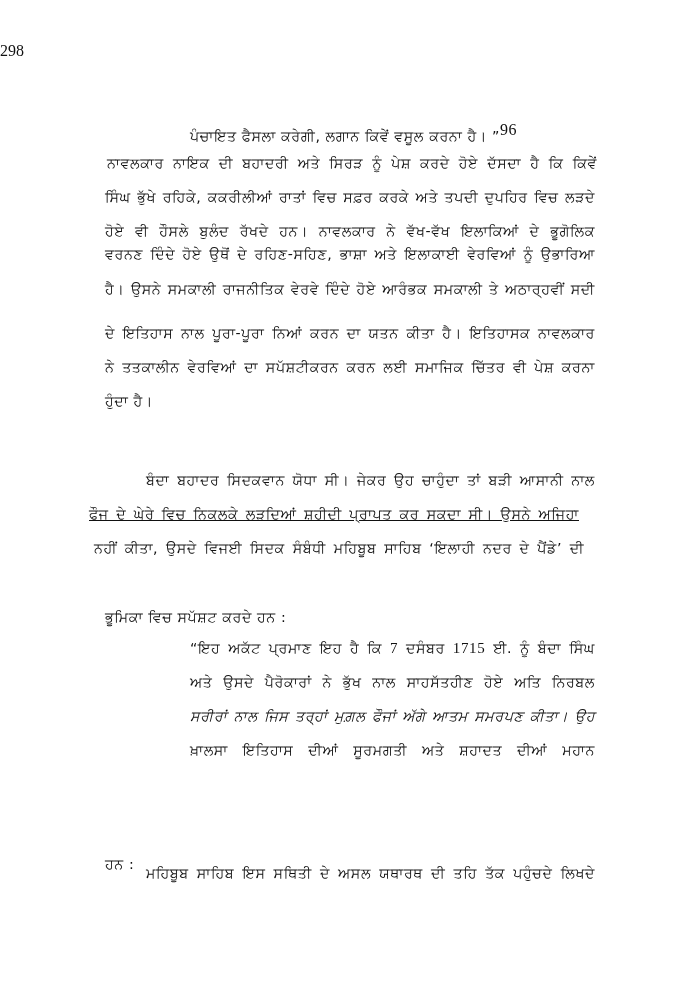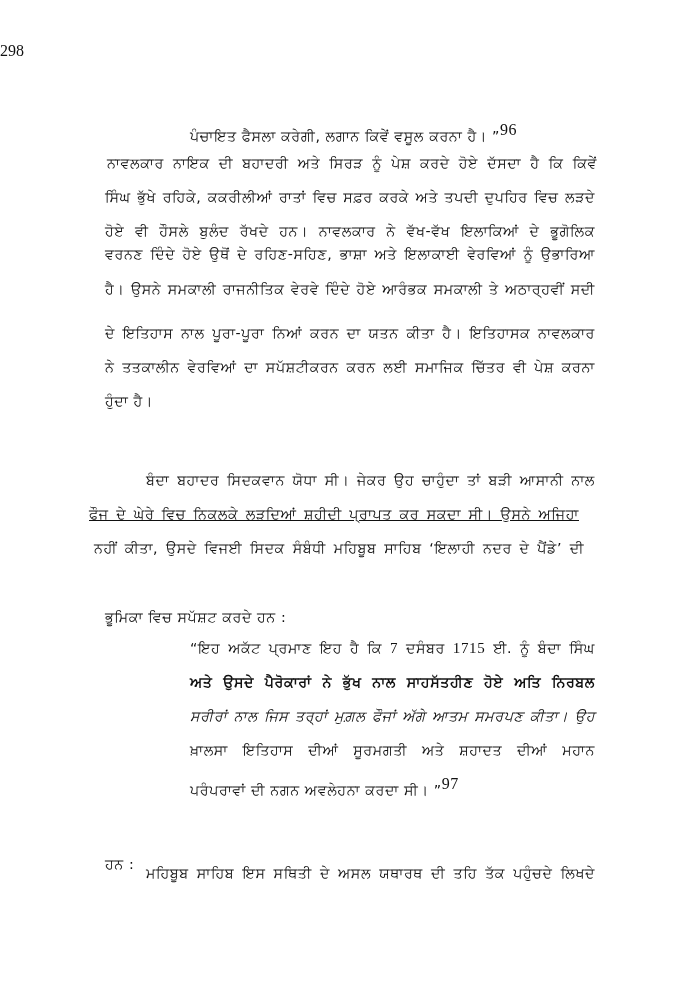--- a/index.html
+++ b/index.html
@@ -29,20 +29,19 @@
   <div class="line just" style="left:105px; top:323px; width:490px;">ਦੇ ਇਤਿਹਾਸ ਨਾਲ ਪੂਰਾ-ਪੂਰਾ ਨਿਆਂ ਕਰਨ ਦਾ ਯਤਨ ਕੀਤਾ ਹੈ। ਇਤਿਹਾਸਕ ਨਾਵਲਕਾਰ</div>
   <div class="line just" style="left:105px; top:357px; width:490px;">ਨੇ ਤਤਕਾਲੀਨ ਵੇਰਵਿਆਂ ਦਾ ਸਪੱਸ਼ਟੀਕਰਨ ਕਰਨ ਲਈ ਸਮਾਜਿਕ ਚਿੱਤਰ ਵੀ ਪੇਸ਼ ਕਰਨਾ</div>
   <div class="line" style="left:105px; top:391px;">ਹੁੰਦਾ ਹੈ।</div>
 
   <div class="line just" style="left:146px; top:470px; width:449px;">ਬੰਦਾ ਬਹਾਦਰ ਸਿਦਕਵਾਨ ਯੋਧਾ ਸੀ। ਜੇਕਰ ਉਹ ਚਾਹੁੰਦਾ ਤਾਂ ਬੜੀ ਆਸਾਨੀ ਨਾਲ</div>
   <div class="line just" style="left:89px; top:504px; width:490px;text-decoration:underline;">ਫੌਜ ਦੇ ਘੇਰੇ ਵਿਚ ਨਿਕਲਕੇ ਲੜਦਿਆਂ ਸ਼ਹੀਦੀ ਪ੍ਰਾਪਤ ਕਰ ਸਕਦਾ ਸੀ। ਉਸਨੇ ਅਜਿਹਾ</div>
   <div class="line just" style="left:94px; top:538px; width:490px;">ਨਹੀਂ ਕੀਤਾ, ਉਸਦੇ ਵਿਜਈ ਸਿਦਕ ਸੰਬੰਧੀ ਮਹਿਬੂਬ ਸਾਹਿਬ ‘ਇਲਾਹੀ ਨਦਰ ਦੇ ਪੈਂਡੇ’ ਦੀ</div>
   <div class="line" style="left:105px; top:572px;margin-top:35px;">ਭੂਮਿਕਾ ਵਿਚ ਸਪੱਸ਼ਟ ਕਰਦੇ ਹਨ :</div>
 
   <div class="line just" style="left:190px; top:638px; width:405px;"><span>“ਇਹ ਅਕੱਟ ਪ੍ਰਮਾਣ ਇਹ ਹੈ ਕਿ </span><span class="num">7</span><span> ਦਸੰਬਰ </span><span class="num">1715</span><span> ਈ. ਨੂੰ ਬੰਦਾ ਸਿੰਘ</span></div>
-  <div class="line just" style="left:190px; top:672px; width:405px;font-weight:bold;">ਅਤੇ ਉਸਦੇ ਪੈਰੋਕਾਰਾਂ ਨੇ ਭੁੱਖ ਨਾਲ ਸਾਹਸੱਤਹੀਣ ਹੋਏ ਅਤਿ ਨਿਰਬਲ</div>
+  <div class="line just" style="left:190px; top:672px; width:405px;">ਅਤੇ ਉਸਦੇ ਪੈਰੋਕਾਰਾਂ ਨੇ ਭੁੱਖ ਨਾਲ ਸਾਹਸੱਤਹੀਣ ਹੋਏ ਅਤਿ ਨਿਰਬਲ</div>
   <div class="line just" style="left:190px; top:706px; width:405px;font-style:italic;">ਸਰੀਰਾਂ ਨਾਲ ਜਿਸ ਤਰ੍ਹਾਂ ਮੁਗ਼ਲ ਫੌਜਾਂ ਅੱਗੇ ਆਤਮ ਸਮਰਪਣ ਕੀਤਾ। ਉਹ</div>
   <div class="line just" style="left:190px; top:740px; width:405px;">ਖ਼ਾਲਸਾ ਇਤਿਹਾਸ ਦੀਆਂ ਸੂਰਮਗਤੀ ਅਤੇ ਸ਼ਹਾਦਤ ਦੀਆਂ ਮਹਾਨ</div>
-  <div class="line" style="left:190px; top:774px;"><span>ਪਰੰਪਰਾਵਾਂ ਦੀ ਨਗਨ ਅਵਲੇਹਨਾ ਕਰਦਾ ਸੀ। ”</span><sup>97</sup></div>
 
   <div class="line just" style="left:146px; top:851px; width:449px;margin-top:12px;">ਮਹਿਬੂਬ ਸਾਹਿਬ ਇਸ ਸਥਿਤੀ ਦੇ ਅਸਲ ਯਥਾਰਥ ਦੀ ਤਹਿ ਤੱਕ ਪਹੁੰਚਦੇ ਲਿਖਦੇ</div>
   <div class="line" style="left:105px; top:854px;">ਹਨ :</div>
 </div>
 
 </body></html>

